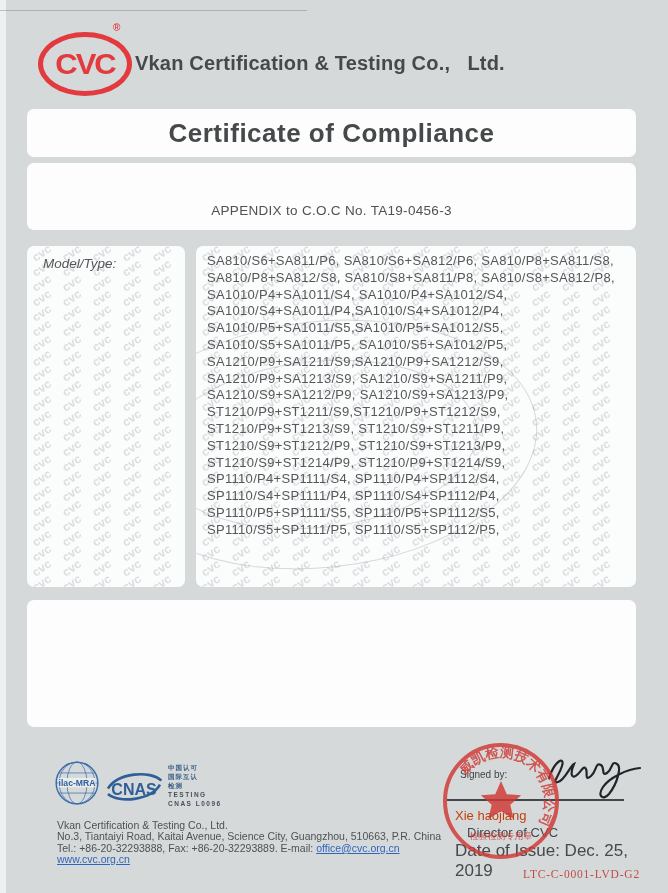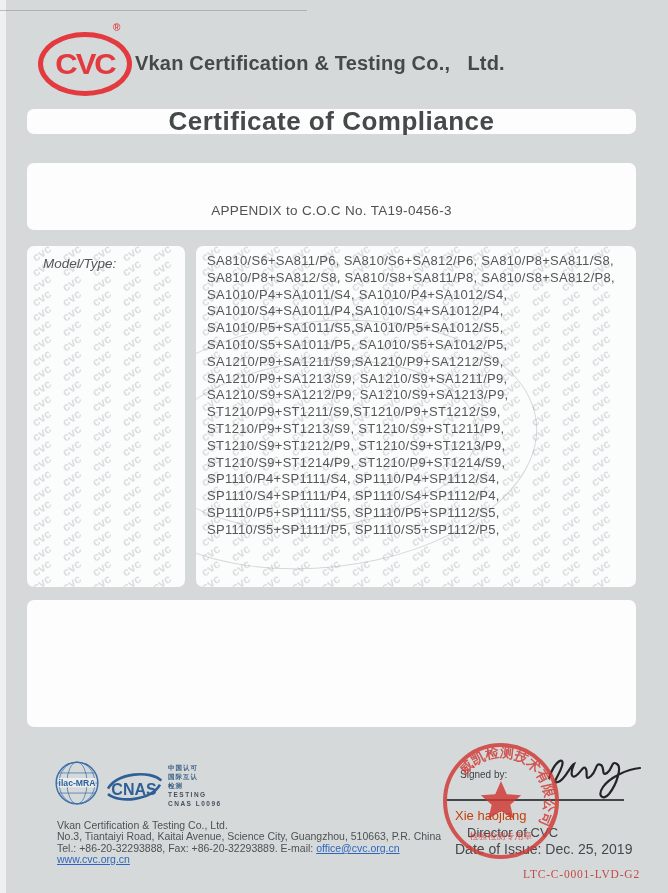--- a/index.html
+++ b/index.html
@@ -16,21 +16,21 @@
   .logo{position:absolute;left:38px;top:32px;width:84px;height:54px;
     border:5px solid #e23a3f;border-radius:50%;
     display:flex;align-items:center;justify-content:center;}
   .logo .cvc-text{color:#e23a3f;font-weight:bold;font-size:31px;letter-spacing:-2px;
     font-family:"Liberation Sans",sans-serif;transform:scaleY(.95);}
   .logo-reg{position:absolute;left:113px;top:22px;font-size:10px;color:#e23a3f;font-weight:bold;}
   .company-name{position:absolute;left:135px;top:52px;font-size:20px;font-weight:bold;
     color:#45494a;white-space:pre;letter-spacing:.2px;}
 
   .box{position:absolute;background:#fdfdfe;border-radius:7px;}
-  .title-box{left:27px;top:109px;width:609px;height:25px;display:flex;align-items:center;justify-content:center;}
+  .title-box{left:27px;top:109px;width:609px;height:48px;display:flex;align-items:center;justify-content:center;}
   .title-box .t{font-size:26px;font-weight:bold;color:#45494a;letter-spacing:.5px;}
   .appendix-box{left:27px;top:163px;width:609px;height:67px;}
   .appendix-box .t{position:absolute;left:0;right:0;top:40px;text-align:center;font-size:13.5px;color:#4e5254;letter-spacing:.3px;}
 
   .model-label-box{left:27px;top:246px;width:158px;height:341px;background:#fbfcfc;overflow:hidden;}
   .model-value-box{left:196px;top:246px;width:440px;height:341px;background:#fbfcfc;overflow:hidden;}
   .model-label{position:absolute;left:16px;top:10px;font-style:italic;font-size:13.5px;color:#53565a;z-index:3;}
   .model-lines{position:absolute;left:11px;top:7px;z-index:3;font-size:13px;line-height:16.8px;
     color:#55585a;letter-spacing:.3px;white-space:nowrap;}
   .empty-box{left:27px;top:600px;width:609px;height:127px;}
@@ -50,21 +50,21 @@
   .cn-block .lat{letter-spacing:1.5px;color:#44505a;}
 
   .company-info{position:absolute;left:57px;top:820px;font-size:10.5px;line-height:11.4px;color:#4e5254;}
   .company-info a{color:#2f66bd;text-decoration:underline;}
 
   
   .signed-by{position:absolute;left:460px;top:769px;font-size:10px;color:#3f4346;}
   .sig-line{position:absolute;left:447px;top:799px;width:177px;height:2px;background:#43474a;}
   .signer-name{position:absolute;left:455px;top:808px;font-size:13px;color:#c2410c;}
   .signer-title{position:absolute;left:455px;top:825px;font-size:13px;color:#45494c;margin-left:12px;}
-  .issue-date{position:absolute;left:455px;top:841px;font-size:14px;color:#45494c;}
+  .issue-date{position:absolute;left:455px;top:841px;font-size:17px;color:#45494c;}
   .handwriting{position:absolute;left:543px;top:744px;pointer-events:none;}
   .stamp{position:absolute;left:440px;top:740px;opacity:.82;pointer-events:none;}
 
   .doc-code{position:absolute;right:28px;top:868px;font-family:"Liberation Serif",serif;
     font-size:11.5px;color:#bf4a45;letter-spacing:.8px;}
 </style>
 </head>
 <body>
 
 <div class="scan-strip"></div>

